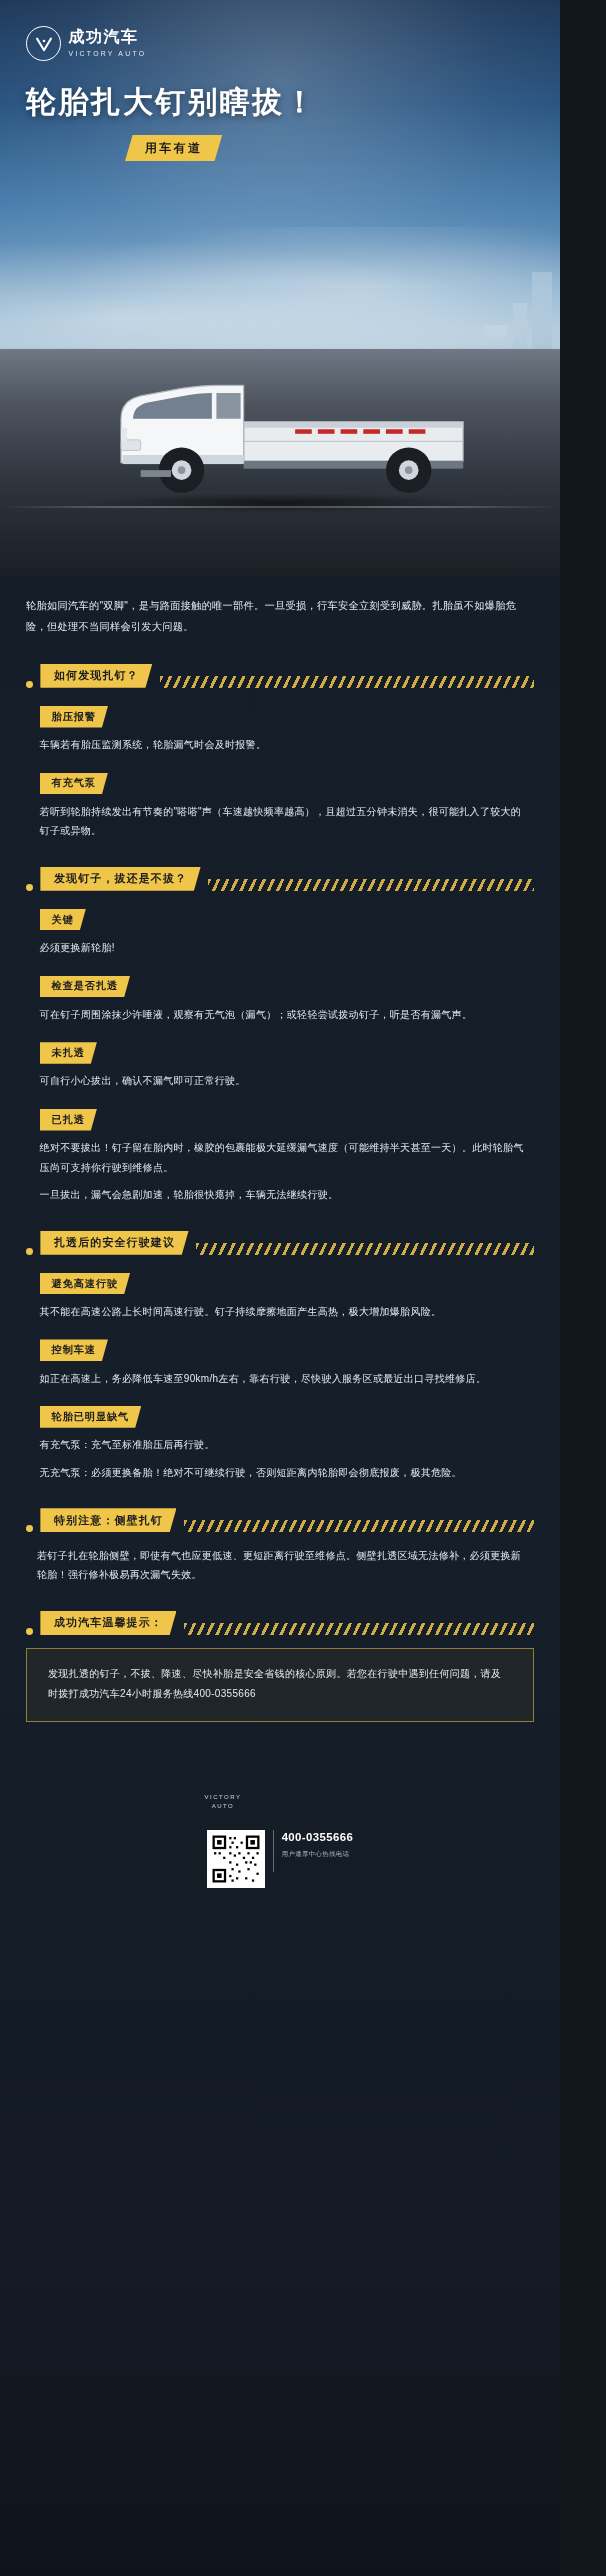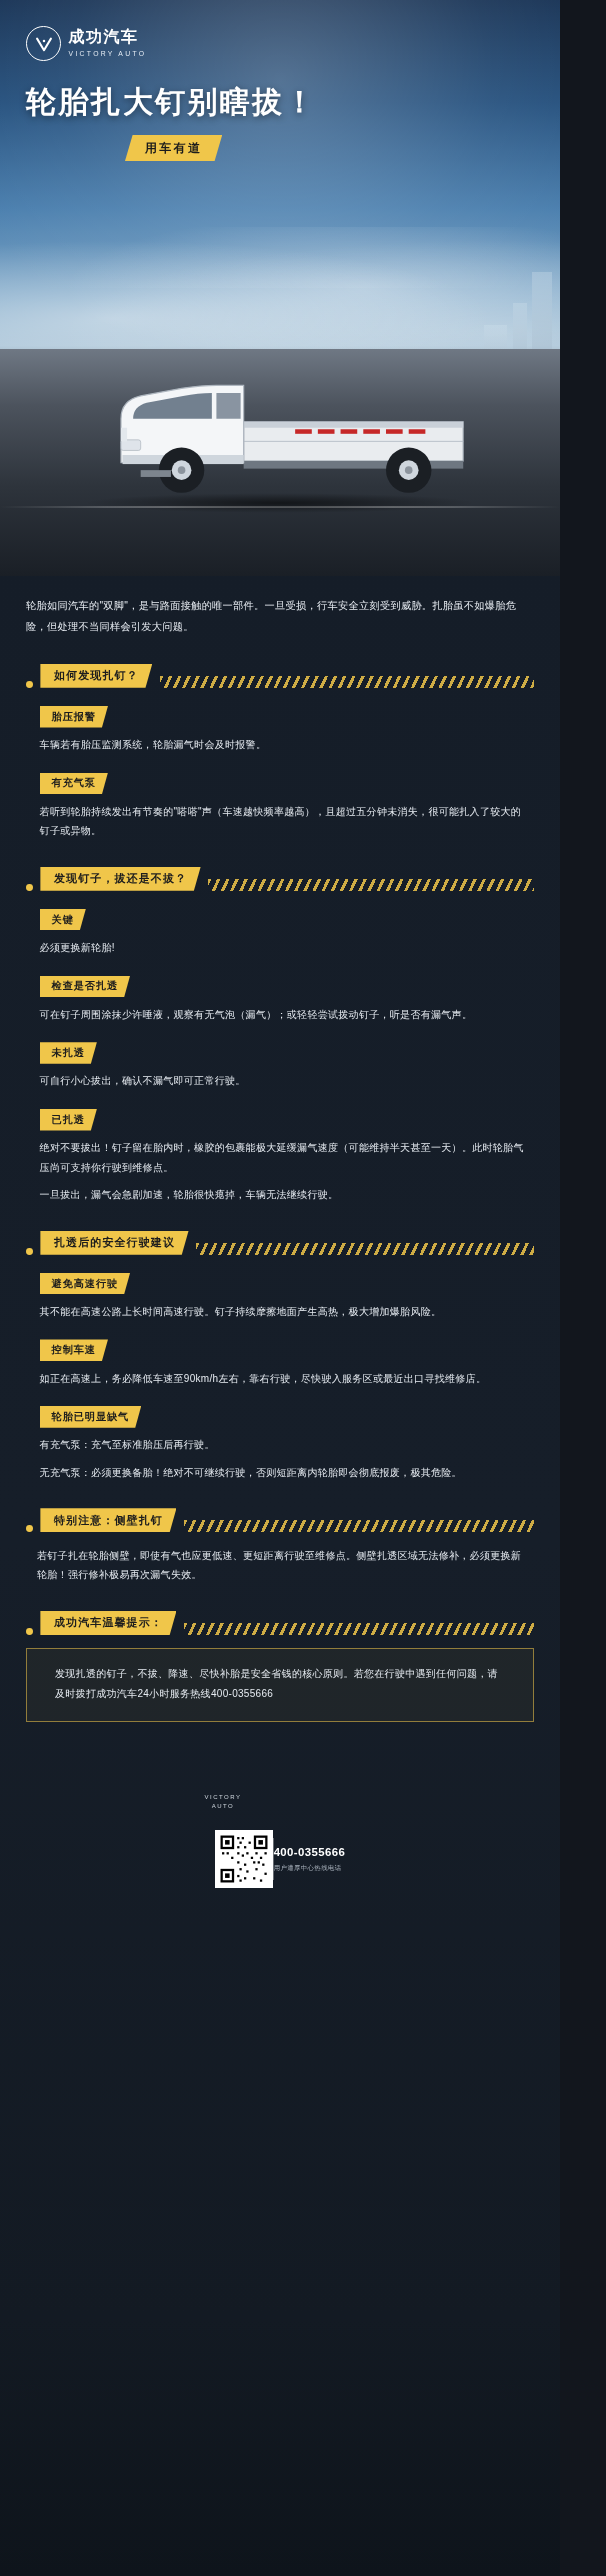--- a/index.html
+++ b/index.html
@@ -118,33 +118,33 @@
   .sub-chip.first { margin-top:4.5px; }
   .para {
     font-size:10px; line-height:1.95; color:#e6ebf1; letter-spacing:0.3px;
     margin: 0 4.5px 3px 13.6px;
   }
   .para + .para { margin-top:8px; }
 
   .note-box {
     border:0.8px solid rgba(240,198,74,0.55);
     background: rgba(240,198,74,0.05);
-    padding:15px 28px; margin-top:10.6px;
+    padding:15px 21px; margin-top:10.6px;
   }
   .note-box .para { margin-left:0; }
 
   
   .footer { padding: 38px 26px 30px; text-align:center; }
   .f-script {
     font-size:26px; font-weight:bold; letter-spacing:1.5px; color:#ffffff; line-height:1.5;
     font-family:"DejaVu Serif", serif;
   }
   .f-script .l2 { margin-left:45px; display:block; }
   .f-brand { font-size:6px; letter-spacing:1.5px; color:#cfd6de; margin:3px 0 0 -114px; line-height:1.4; }
-  .f-bottom { display:flex; align-items:center; justify-content:center; gap:0; margin-top:20px; }
+  .f-bottom { display:flex; align-items:flex-start; justify-content:center; gap:8px; margin-top:20px; }
   .qr { width:58px; height:58px; background:#fff; padding:3.8px; flex:none; }
   .qr svg { display:block; }
   .f-divider { width:0.8px; height:42px; background:rgba(255,255,255,0.35); }
   .f-right { text-align:left; }
   .f-tel { font-size:11.4px; font-weight:bold; color:#fff; letter-spacing:0.4px; }
   .f-tip { font-size:6.4px; color:#aab3bd; margin-top:5.3px; letter-spacing:0.4px; }
 </style>
 </head>
 <body>
 

